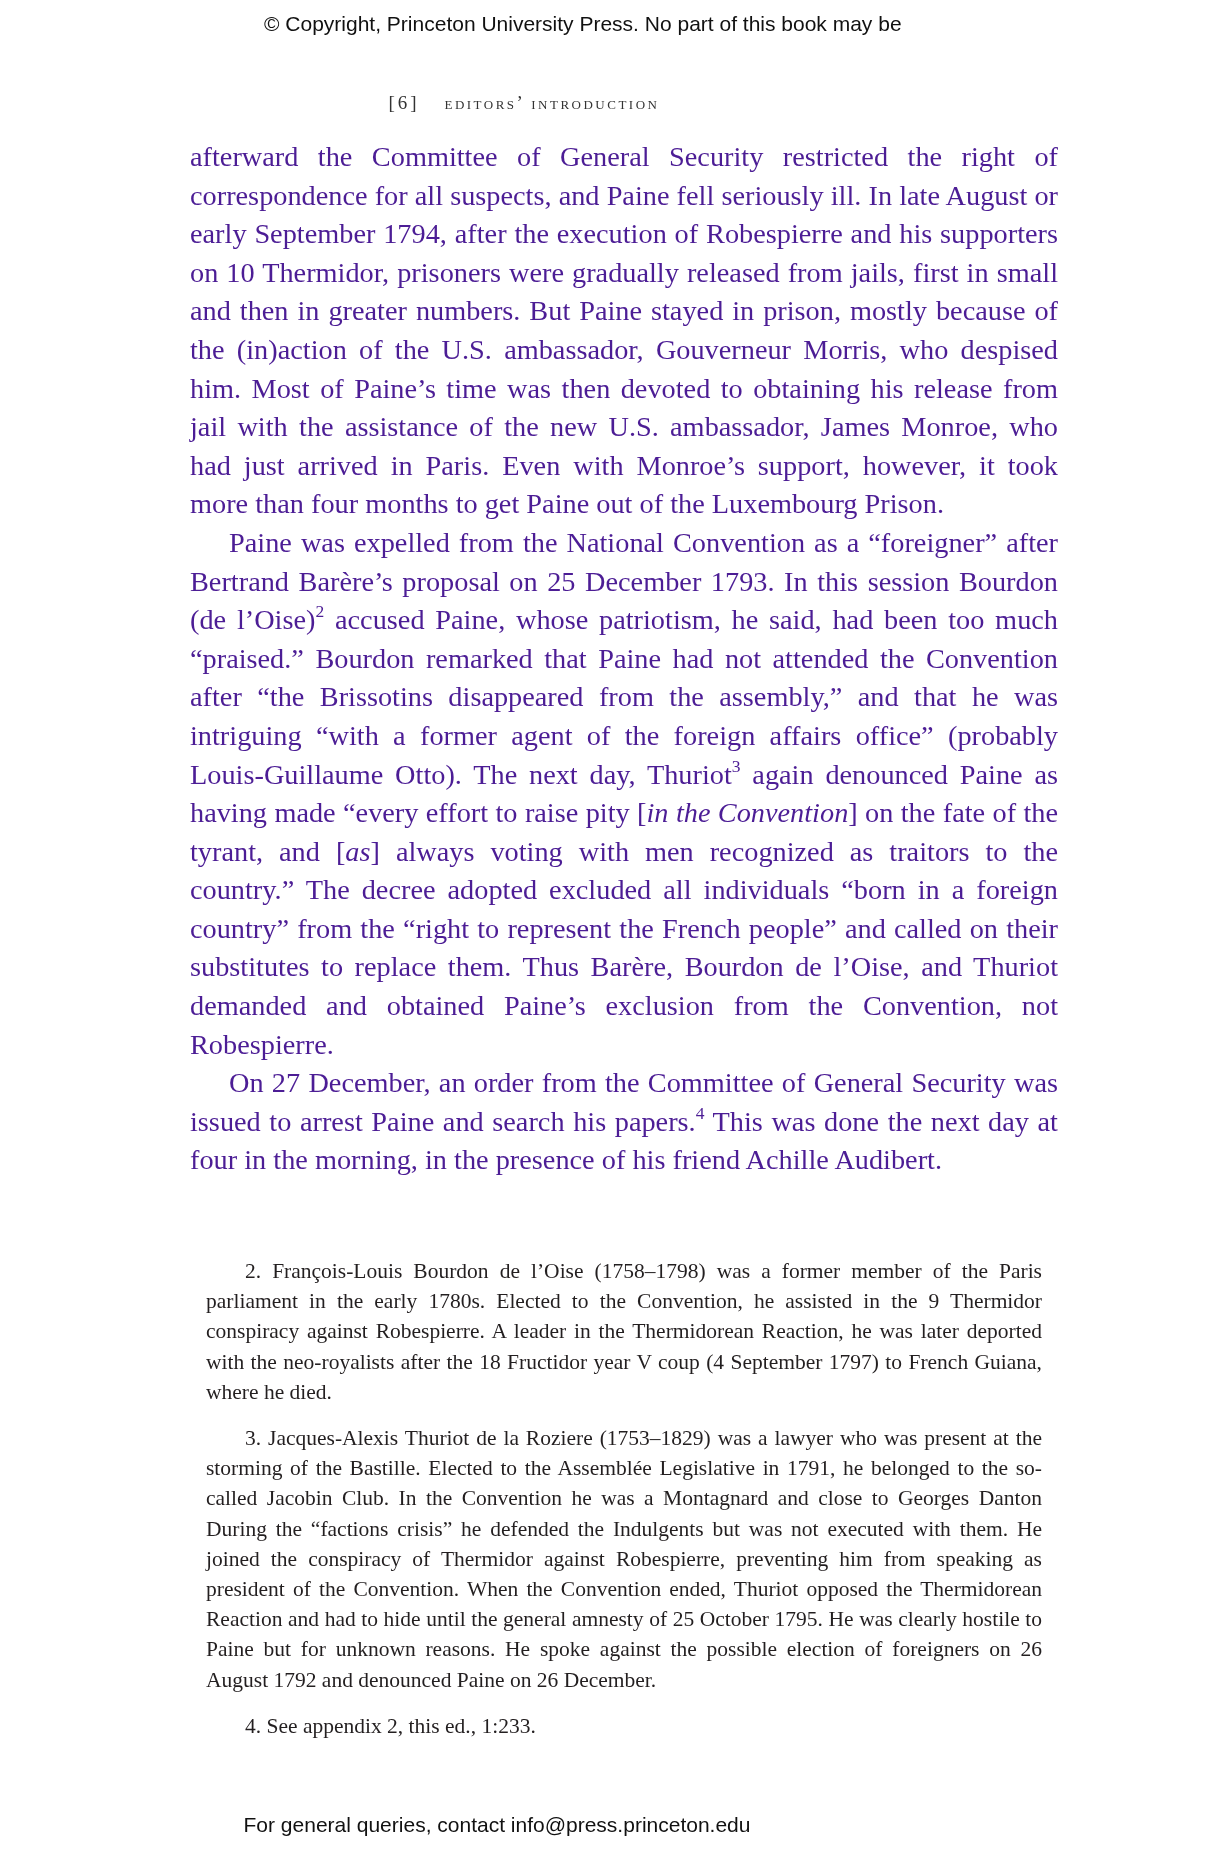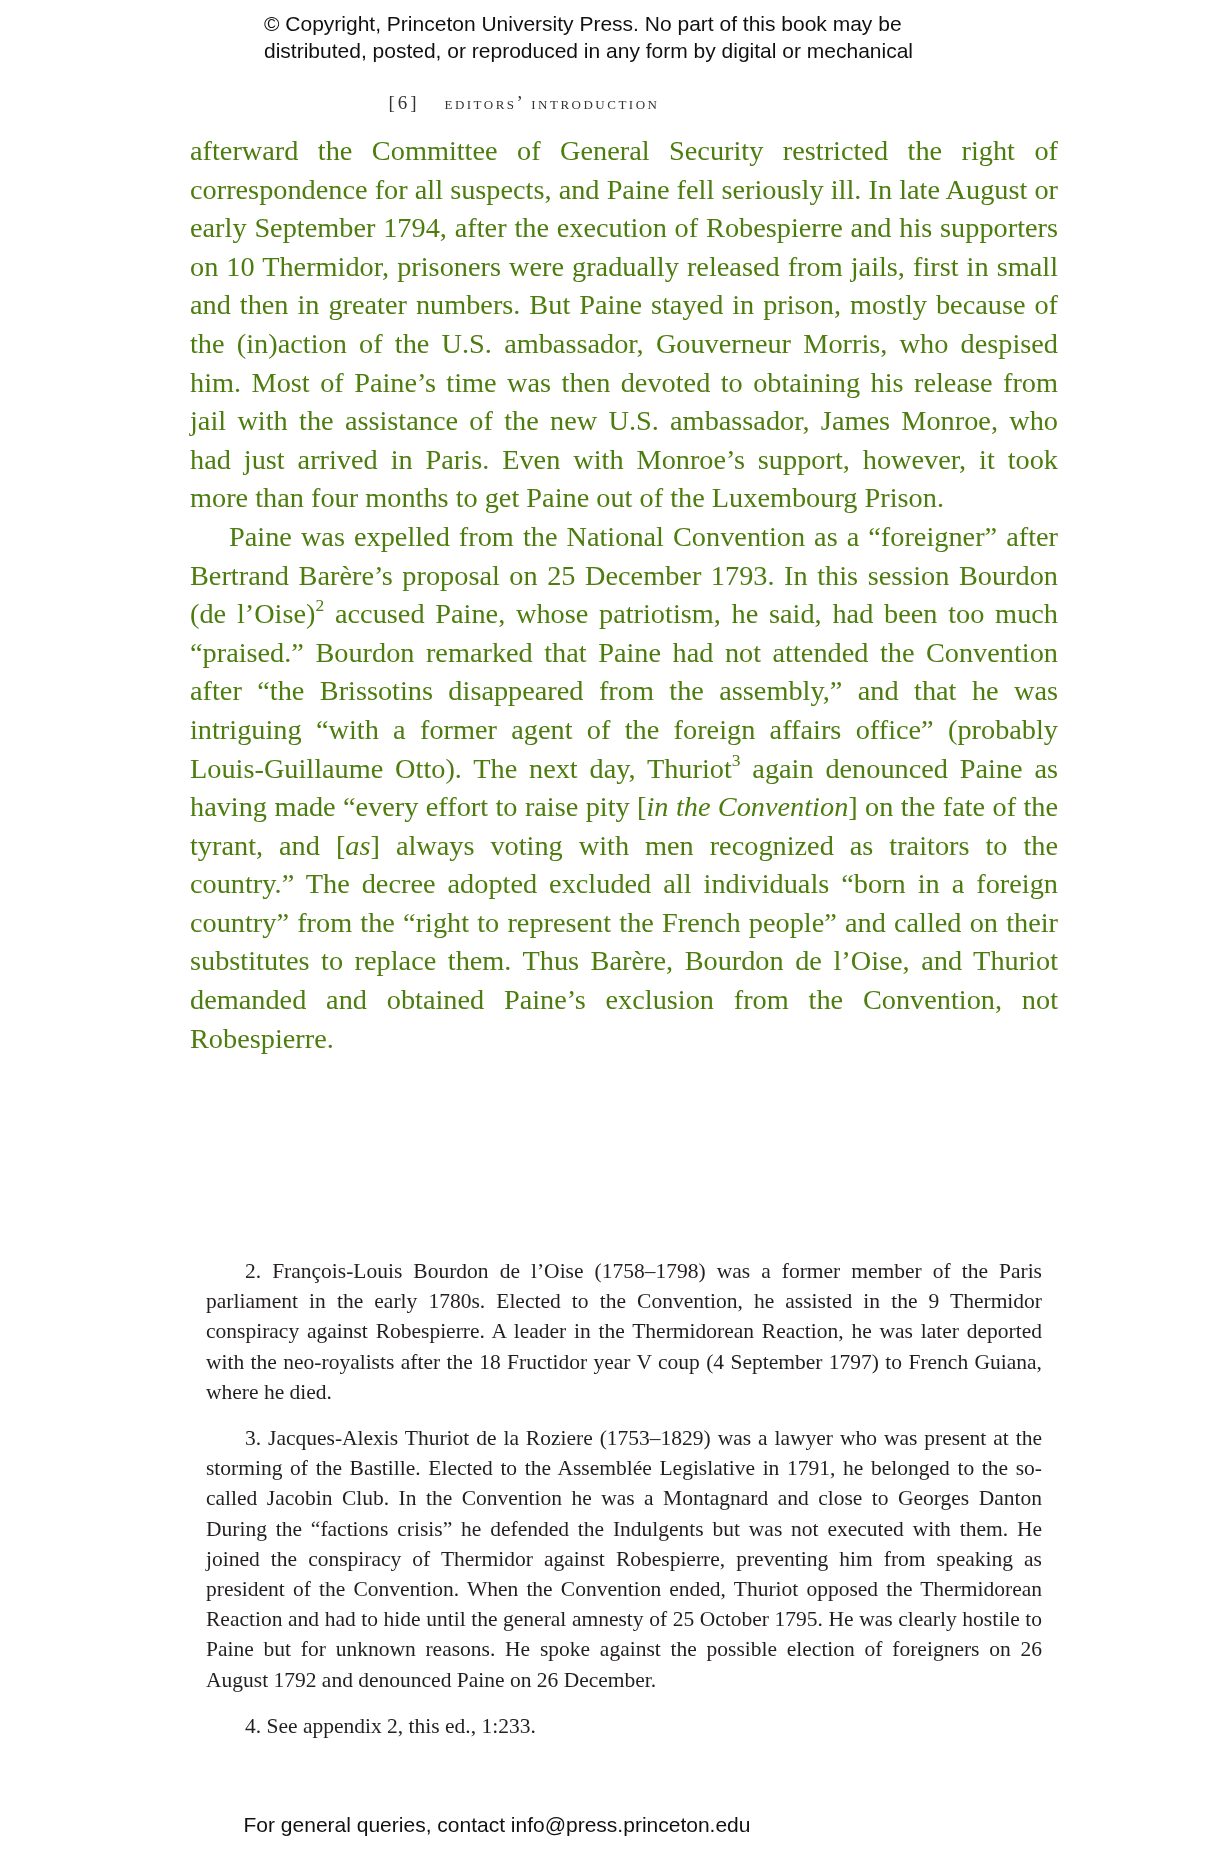--- a/index.html
+++ b/index.html
@@ -8,54 +8,54 @@
     position: absolute; left: 264px; top: 10px; width: 720px;
     font-family: "Liberation Sans", sans-serif; font-size: 21px; line-height: 27px; color: #111;
   }
   .running-head {
     position: absolute; left: 0; width: 1048px; top: 92px; text-align: center;
     font-family: "Liberation Serif", serif; font-size: 19px; letter-spacing: 2px; color: #333;
   }
   .running-head .pg { margin-right: 18px; letter-spacing: 3px; }
   .running-head .title { font-variant: small-caps; text-transform: lowercase; letter-spacing: 2.5px; }
   .body-text {
-    position: absolute; left: 190px; top: 132px; width: 868px;
+    position: absolute; left: 190px; top: 138px; width: 868px;
     font-family: "Liberation Serif", serif; font-size: 28.3px; line-height: 38.6px;
-    text-align: justify; color: #4d7c0f;
+    text-align: justify; color: #4c1d95;
   }
   .body-text p { margin: 0; }
   .body-text p.indent { text-indent: 39px; }
   .footnotes {
     position: absolute; left: 190px; top: 1240px; width: 868px;
     font-family: "Liberation Serif", serif; font-size: 21.5px; line-height: 30.2px;
     text-align: justify; color: #231f20;
   }
   .footnotes p { margin: 16px; text-indent: 39px; }
   sup { font-size: 0.62em; line-height: 0; vertical-align: 0.7em; }
   .footer {
     position: absolute; left: 0; width: 994px; top: 1813px; text-align: center;
     font-family: "Liberation Sans", sans-serif; font-size: 21px; color: #111;
   }
 </style>
 </head>
 <body>
 
 <div class="copyright">
   <div>© Copyright, Princeton University Press. No part of this book may be</div>
-  <div>distributed, posted, or reproduced in any form by digital or mechanical</div>
 </div>
 
 <div class="running-head">
   <span class="pg">[6]</span>
   <span class="title">Editors’ Introduction</span>
 </div>
 
 <div class="body-text">
   <p>afterward the Committee of General Security restricted the right of correspondence for all suspects, and Paine fell seriously ill. In late August or early September 1794, after the execution of Robespierre and his supporters on 10 Thermidor, prisoners were gradually released from jails, first in small and then in greater numbers. But Paine stayed in prison, mostly because of the (in)action of the U.S. ambassador, Gouverneur Morris, who despised him. Most of Paine’s time was then devoted to obtaining his release from jail with the assistance of the new U.S. ambassador, James Monroe, who had just arrived in Paris. Even with Monroe’s support, however, it took more than four months to get Paine out of the Luxembourg Prison.</p>
   <p class="indent"><span>Paine was expelled from the National Convention as a “foreigner” after Bertrand Barère’s proposal on 25 December 1793. In this session Bourdon (de l’Oise)</span><sup>2</sup><span> accused Paine, whose patriotism, he said, had been too much “praised.” Bourdon remarked that Paine had not attended the Convention after “the Brissotins disappeared from the assembly,” and that he was intriguing “with a former agent of the foreign affairs office” (probably Louis-Guillaume Otto). The next day, Thuriot</span><sup>3</sup><span> again denounced Paine as having made “every effort to raise pity [</span><i>in the Convention</i><span>] on the fate of the tyrant, and [</span><i>as</i><span>] always voting with men recognized as traitors to the country.” The decree adopted excluded all individuals “born in a foreign country” from the “right to represent the French people” and called on their substitutes to replace them. Thus Barère, Bourdon de l’Oise, and Thuriot demanded and obtained Paine’s exclusion from the Convention, not Robespierre.</span></p>
+  <p class="indent"><span>On 27 December, an order from the Committee of General Security was issued to arrest Paine and search his papers.</span><sup>4</sup><span> This was done the next day at four in the morning, in the presence of his friend Achille Audibert.</span></p>
 </div>
 
 <div class="footnotes">
   <p>2. François-Louis Bourdon de l’Oise (1758–1798) was a former member of the Paris parliament in the early 1780s. Elected to the Convention, he assisted in the 9 Thermidor conspiracy against Robespierre. A leader in the Thermidorean Reaction, he was later deported with the neo-royalists after the 18 Fructidor year V coup (4 September 1797) to French Guiana, where he died.</p>
   <p>3. Jacques-Alexis Thuriot de la Roziere (1753–1829) was a lawyer who was present at the storming of the Bastille. Elected to the Assemblée Legislative in 1791, he belonged to the so-called Jacobin Club. In the Convention he was a Montagnard and close to Georges Danton During the “factions crisis” he defended the Indulgents but was not executed with them. He joined the conspiracy of Thermidor against Robespierre, preventing him from speaking as president of the Convention. When the Convention ended, Thuriot opposed the Thermidorean Reaction and had to hide until the general amnesty of 25 October 1795. He was clearly hostile to Paine but for unknown reasons. He spoke against the possible election of foreigners on 26 August 1792 and denounced Paine on 26 December.</p>
   <p>4. See appendix 2, this ed., 1:233.</p>
 </div>
 
 <div class="footer">
   <span>For general queries, contact info@press.princeton.edu</span>

